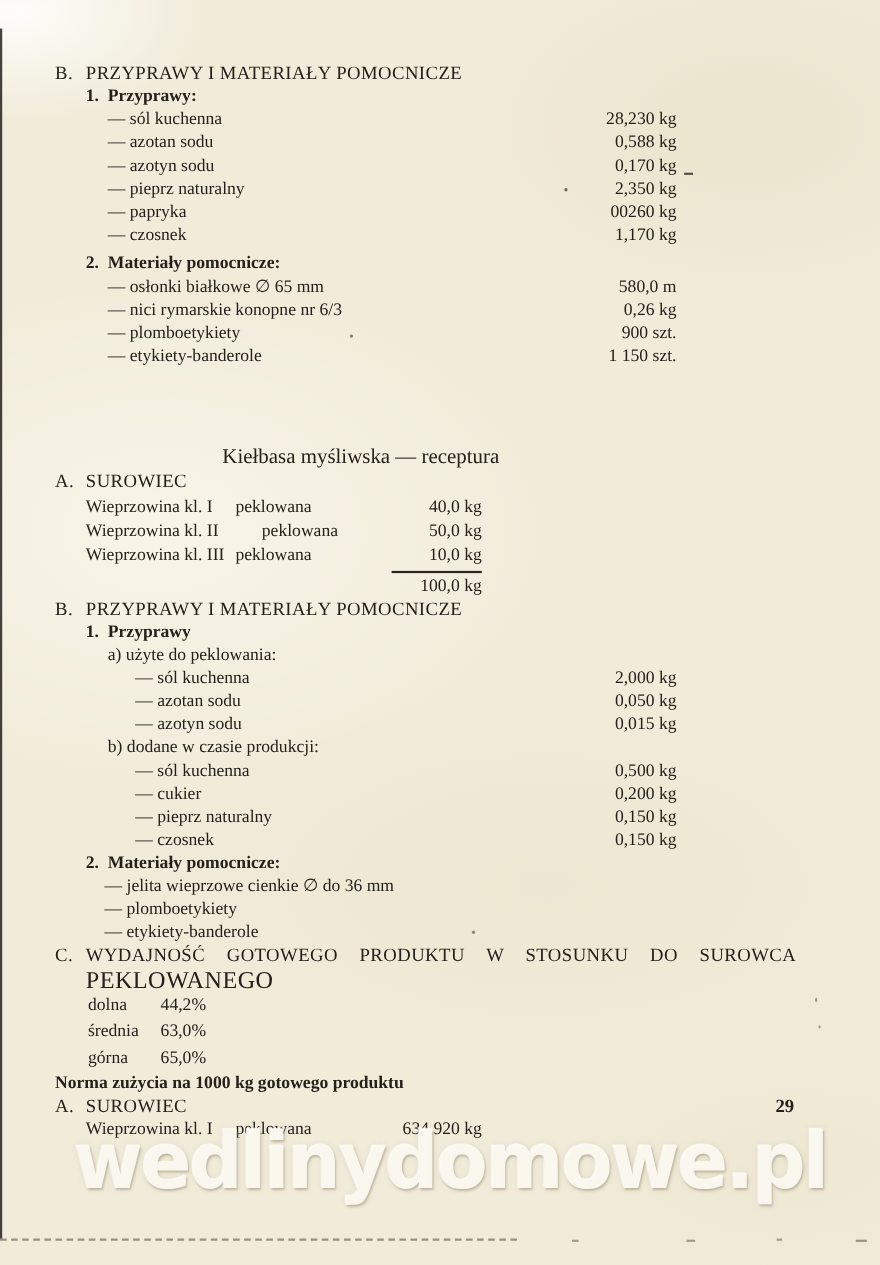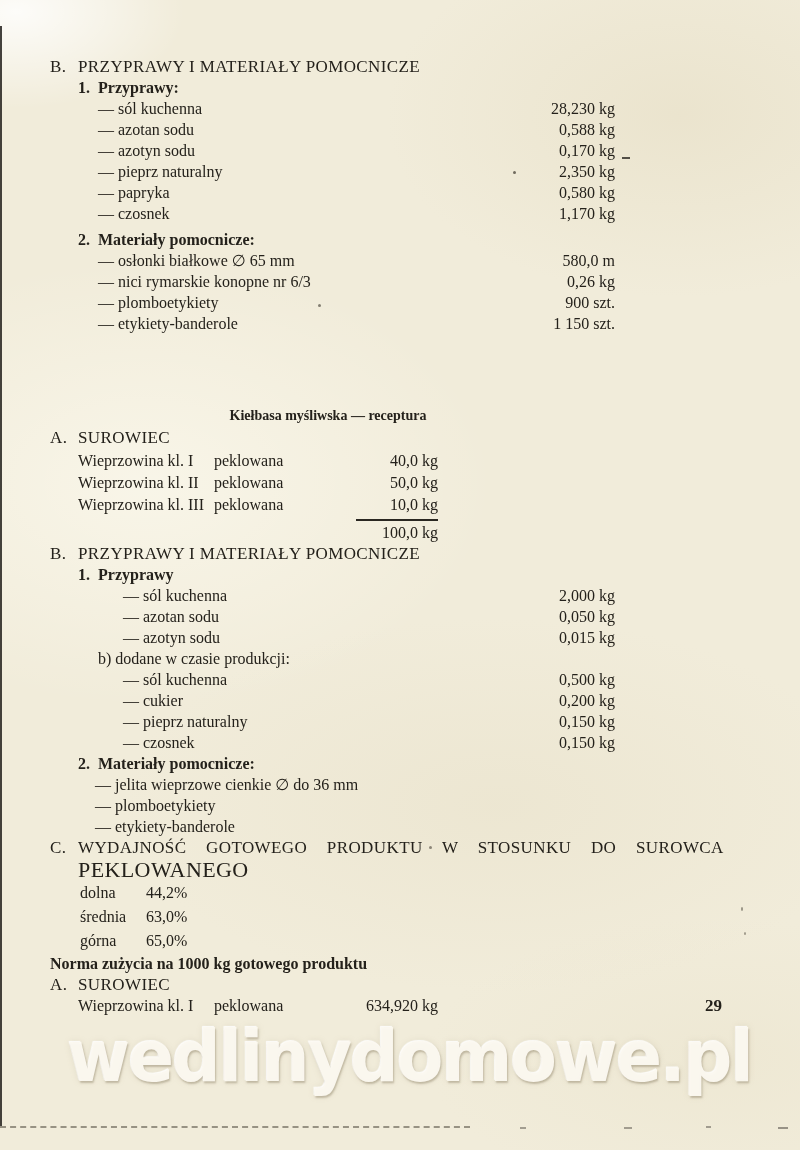--- a/index.html
+++ b/index.html
@@ -26,21 +26,21 @@
   .w-recipe{width:388px;}
   .grp{display:flex;margin-left:28px;}
   .gnum{width:20px;flex:0 0 20px;font-weight:bold;}
   .ind1{padding-left:48px;}
   .ind2{padding-left:73px;}
   .ind-mat{padding-left:45px;}
   .a-row{line-height:22px;}
   .a-name{width:136px;flex:0 0 136px;}
   .sum-rule{height:0;border-top:2px solid #2a2721;width:82px;margin:3px 0 1px auto;}
   .total-row{line-height:21px;}
-  .recipe-title{width:556px;text-align:center;font-weight:bold;font-size:14px;margin-top:71px;line-height:21px;}
+  .recipe-title{width:556px;text-align:center;font-weight:normal;font-size:19px;margin-top:71px;line-height:21px;}
   .c-line1{word-spacing:15px;letter-spacing:.4px;font-size:17px;line-height:22px;}
   .c-line2{margin-left:28px;font-size:22px;letter-spacing:.4px;line-height:22px;}
   .pct-row{display:flex;margin-left:30px;line-height:24px;}
   .pct-label{width:66px;flex:0 0 66px;}
   .norma{font-weight:bold;line-height:21px;}
   .watermark{
     position:absolute;left:62px;width:695px;top:1014px;
     font-family:"DejaVu Sans","Liberation Sans",sans-serif;
     font-weight:bold;font-size:68px;line-height:86px;letter-spacing:-2px;
     text-align:center;color:rgba(252,249,240,.96);
@@ -82,21 +82,21 @@
     <div class="row ind1">
       <span>— azotyn sodu</span>
       <span class="val">0,170 kg</span>
     </div>
     <div class="row ind1">
       <span>— pieprz naturalny</span>
       <span class="val">2,350 kg</span>
     </div>
     <div class="row ind1">
       <span>— papryka</span>
-      <span class="val">0,580 kg</span>
+      <span class="val">00260 kg</span>
     </div>
     <div class="row ind1">
       <span>— czosnek</span>
       <span class="val">1,170 kg</span>
     </div>
   </div>
 
   <div class="grp" style="margin-top:5px;">
     <span class="gnum">2.</span>
     <span class="bold">Materiały pomocnicze:</span>
@@ -127,21 +127,21 @@
     <span class="letter">A.</span>
     <span>SUROWIEC</span>
   </div>
 
   <div class="w-recipe" style="margin-top:2px;">
     <div class="row a-row" style="margin-left:28px;">
       <span class="a-name">Wieprzowina kl. I</span>
       <span>peklowana</span>
       <span class="val">40,0 kg</span>
     </div>
-    <div class="row a-row" style="margin-left:28px;">
+    <div class="row a-row" style="margin-left:28px;gap:24px;">
       <span class="a-name">Wieprzowina kl. II</span>
       <span>peklowana</span>
       <span class="val">50,0 kg</span>
     </div>
     <div class="row a-row" style="margin-left:28px;">
       <span class="a-name">Wieprzowina kl. III</span>
       <span>peklowana</span>
       <span class="val">10,0 kg</span>
     </div>
     <div class="sum-rule"></div>
@@ -153,20 +153,23 @@
   <div class="srow caps">
     <span class="letter">B.</span>
     <span>PRZYPRAWY I MATERIAŁY POMOCNICZE</span>
   </div>
 
   <div class="grp">
     <span class="gnum">1.</span>
     <span class="bold">Przyprawy</span>
   </div>
 
+  <div class="row ind1">
+    <span>a) użyte do peklowania:</span>
+  </div>
 
   <div class="w-top">
     <div class="row ind2">
       <span>— sól kuchenna</span>
       <span class="val">2,000 kg</span>
     </div>
     <div class="row ind2">
       <span>— azotan sodu</span>
       <span class="val">0,050 kg</span>
     </div>

